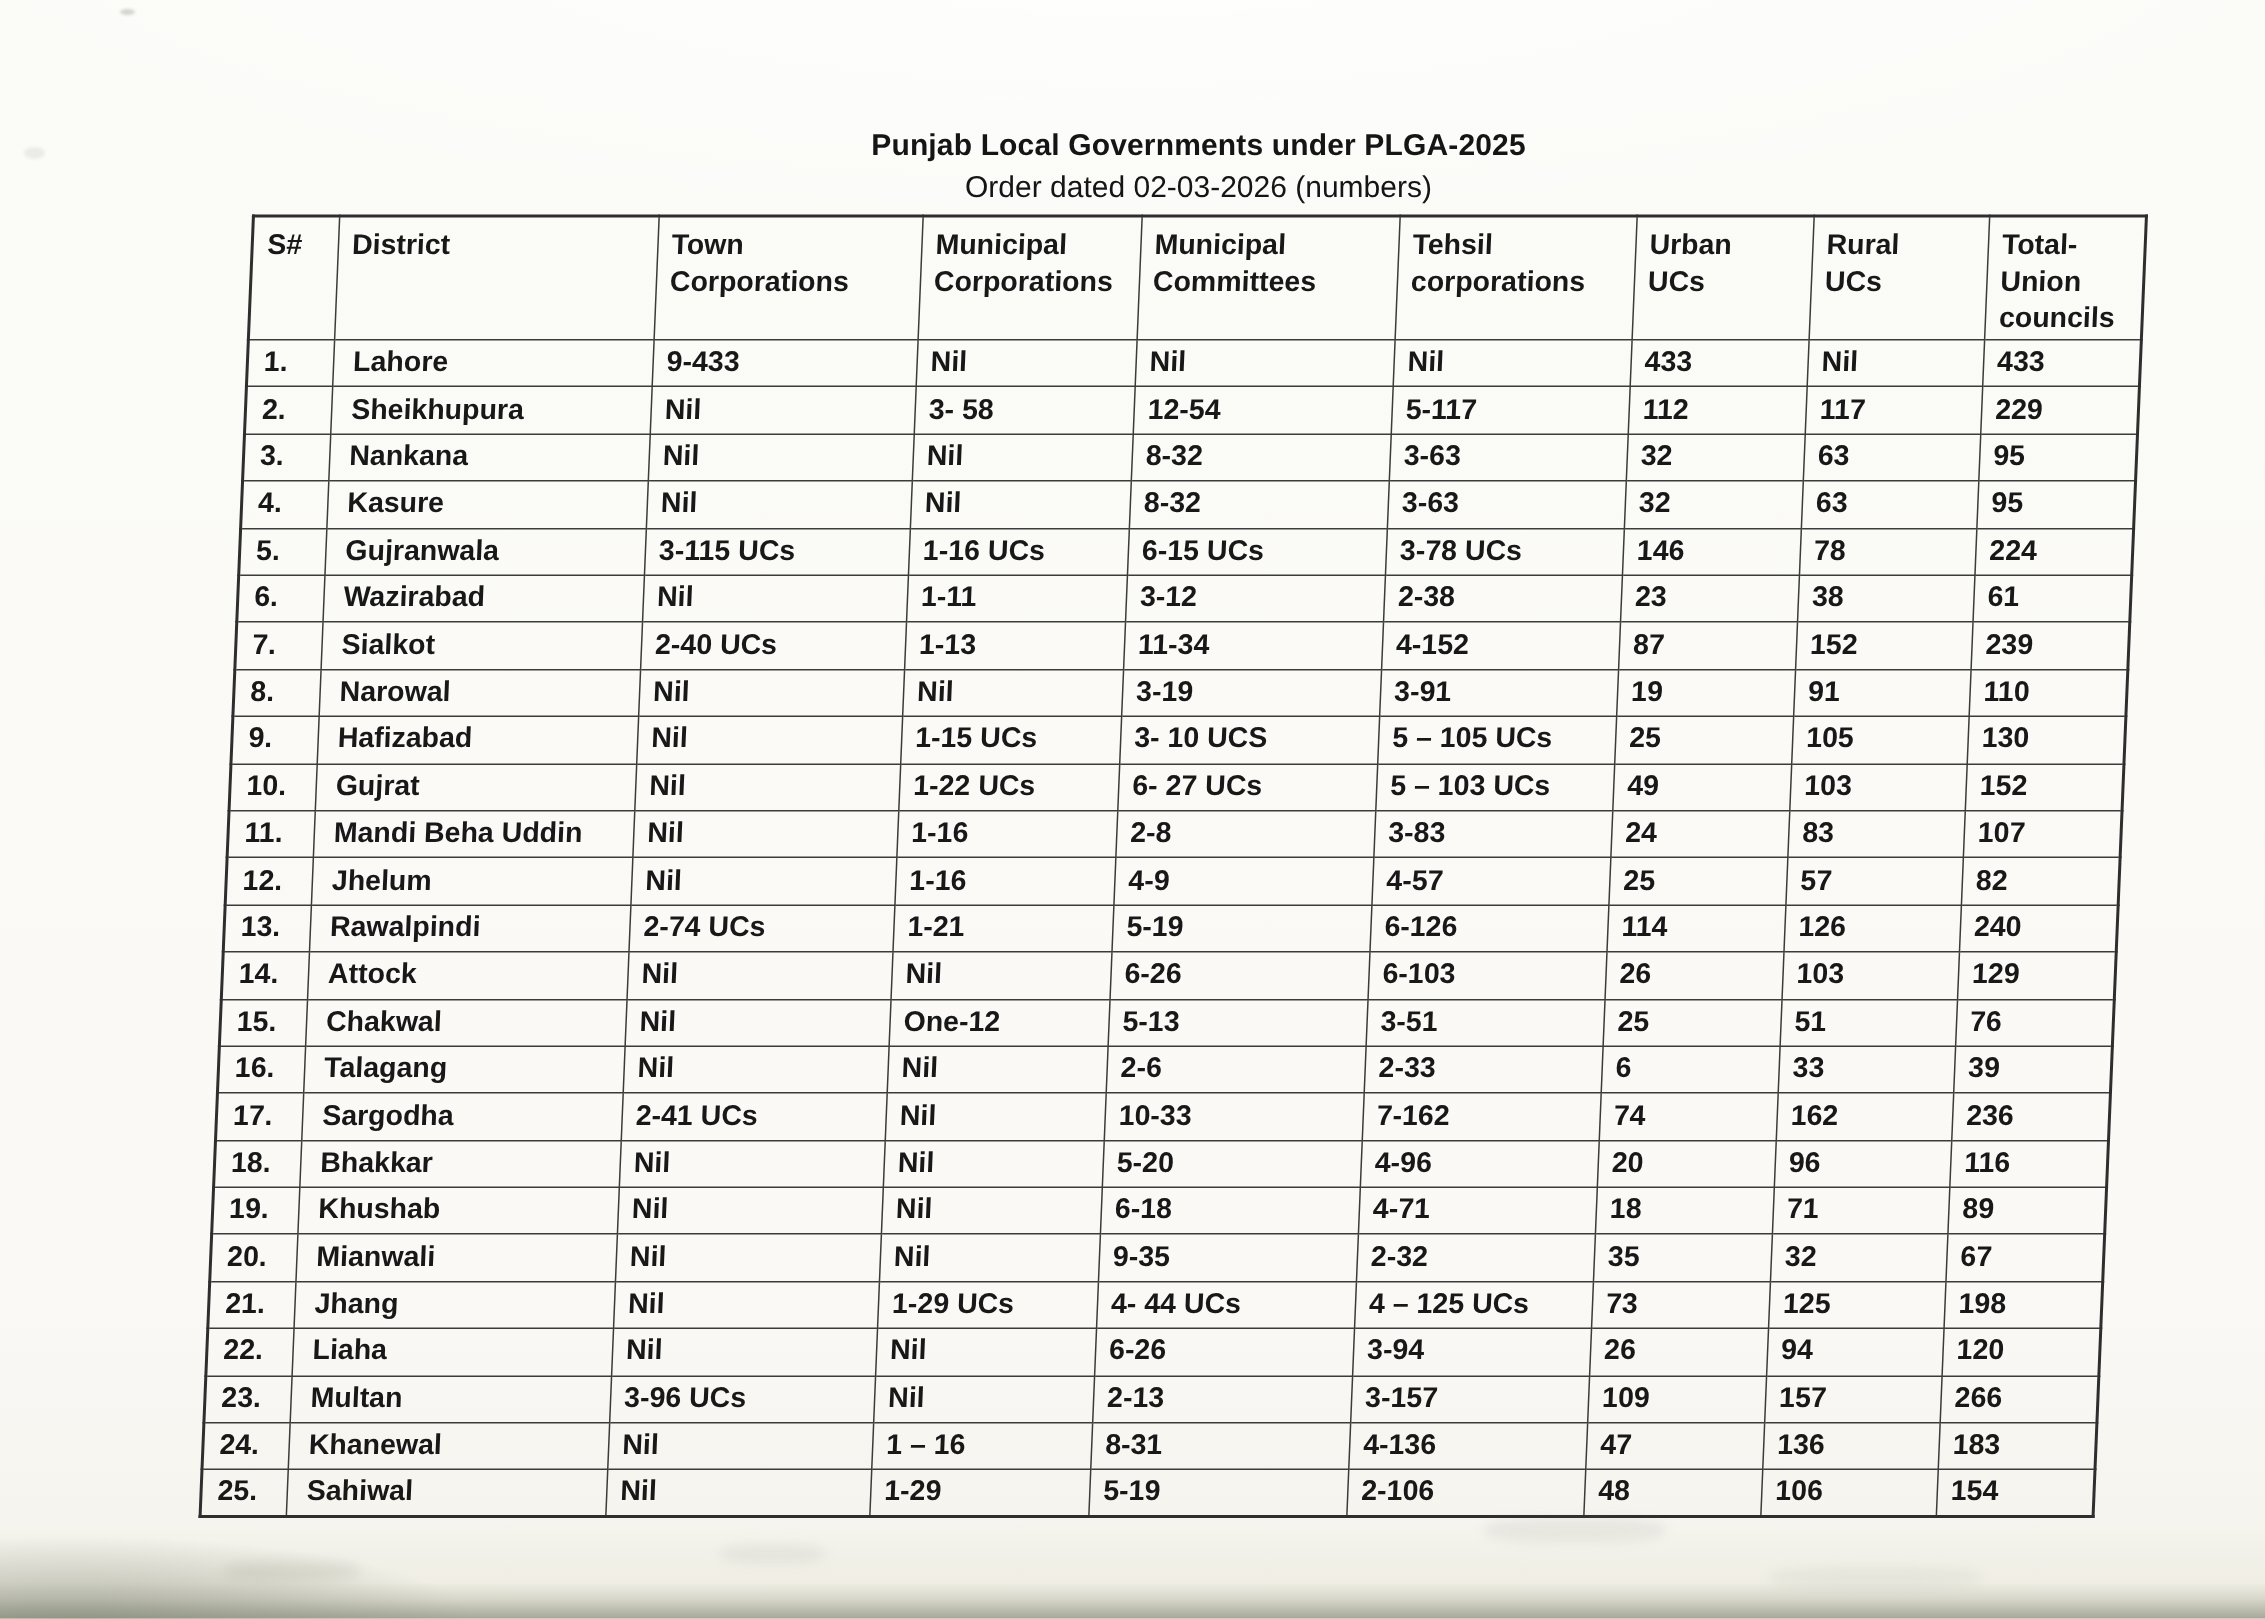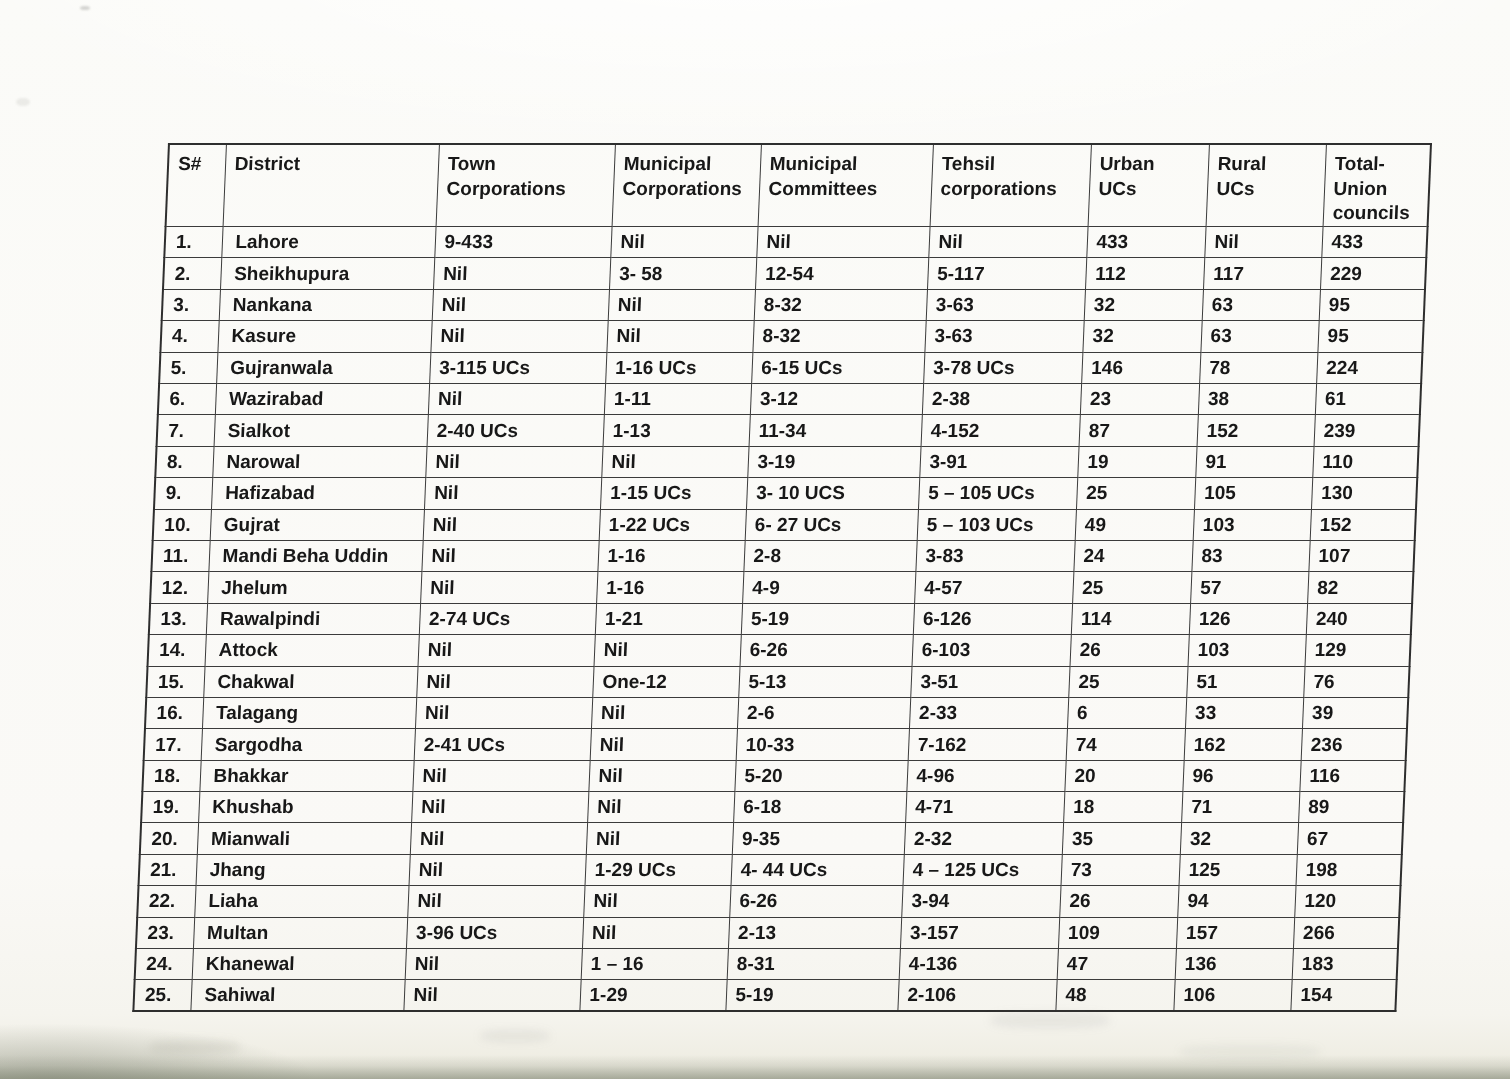--- a/index.html
+++ b/index.html
@@ -99,20 +99,24 @@
   .ghost.g4 { left: 1180px; top: 1045px; width: 140px; height: 14px; background: rgba(120,125,110,0.08); }
   .speck   { position: absolute; background: rgba(90,90,88,0.25); border-radius: 50%; filter: blur(1px); pointer-events: none; }
   .speck.s1 { left: 80px; top: 6px;  width: 10px; height: 4px; }
   .speck.s2 { left: 16px; top: 98px; width: 14px; height: 8px; background: rgba(120,120,115,0.12); }
 </style>
 </head>
 <body>
 
 <div class="sheet">
 
+  <div class="titles">
+    <div class="doc-title">Punjab Local Governments under PLGA-2025</div>
+    <div class="doc-subtitle">Order dated 02-03-2026 (numbers)</div>
+  </div>
 
   <div class="table-wrap">
     <table class="lg">
       <colgroup>
         <col style="width:57px">
           <col style="width:213px">
           <col style="width:176px">
         <col style="width:146px">
           <col style="width:172px">
           <col style="width:158px">

